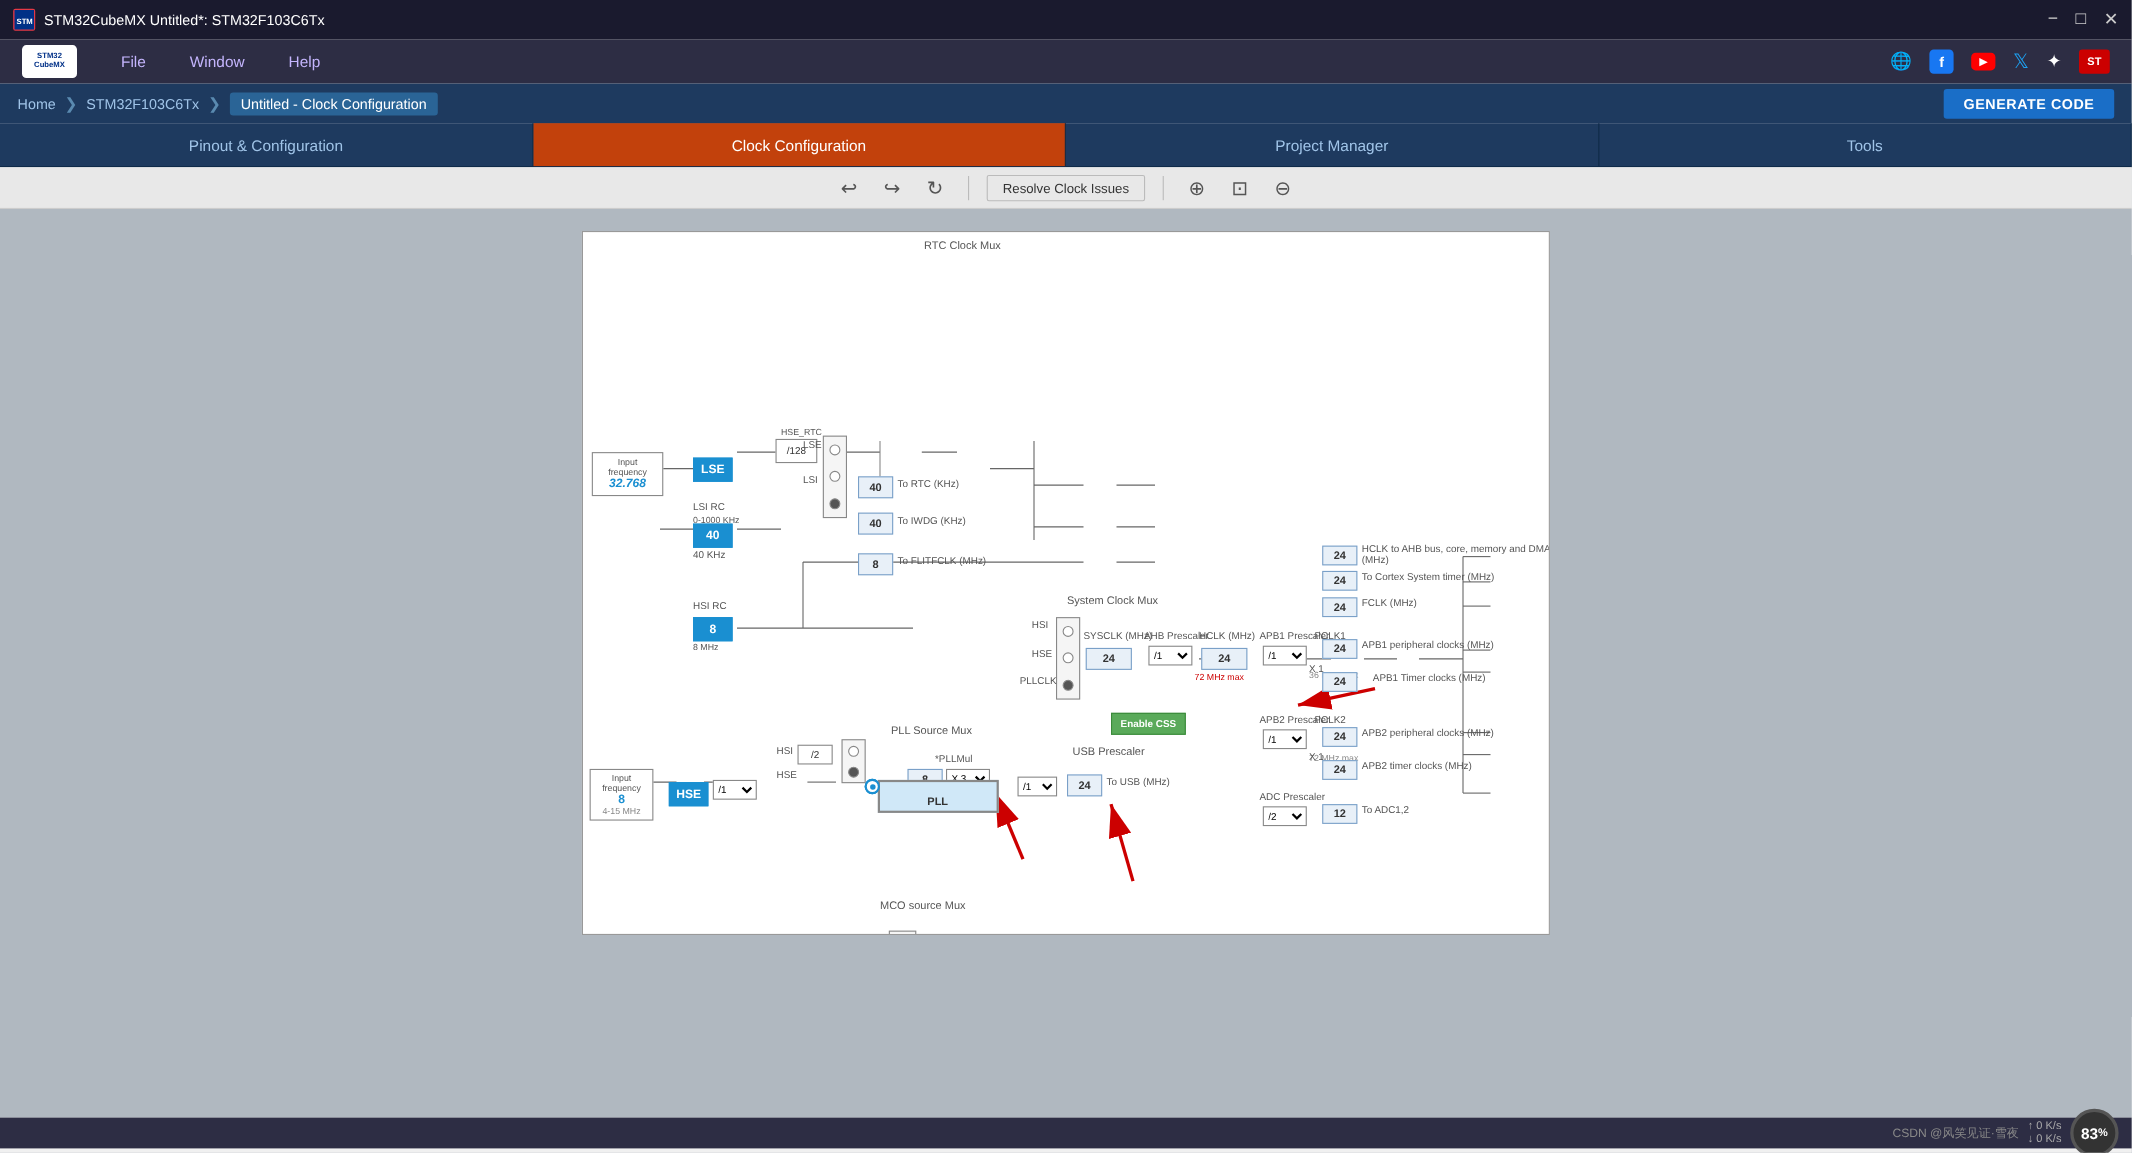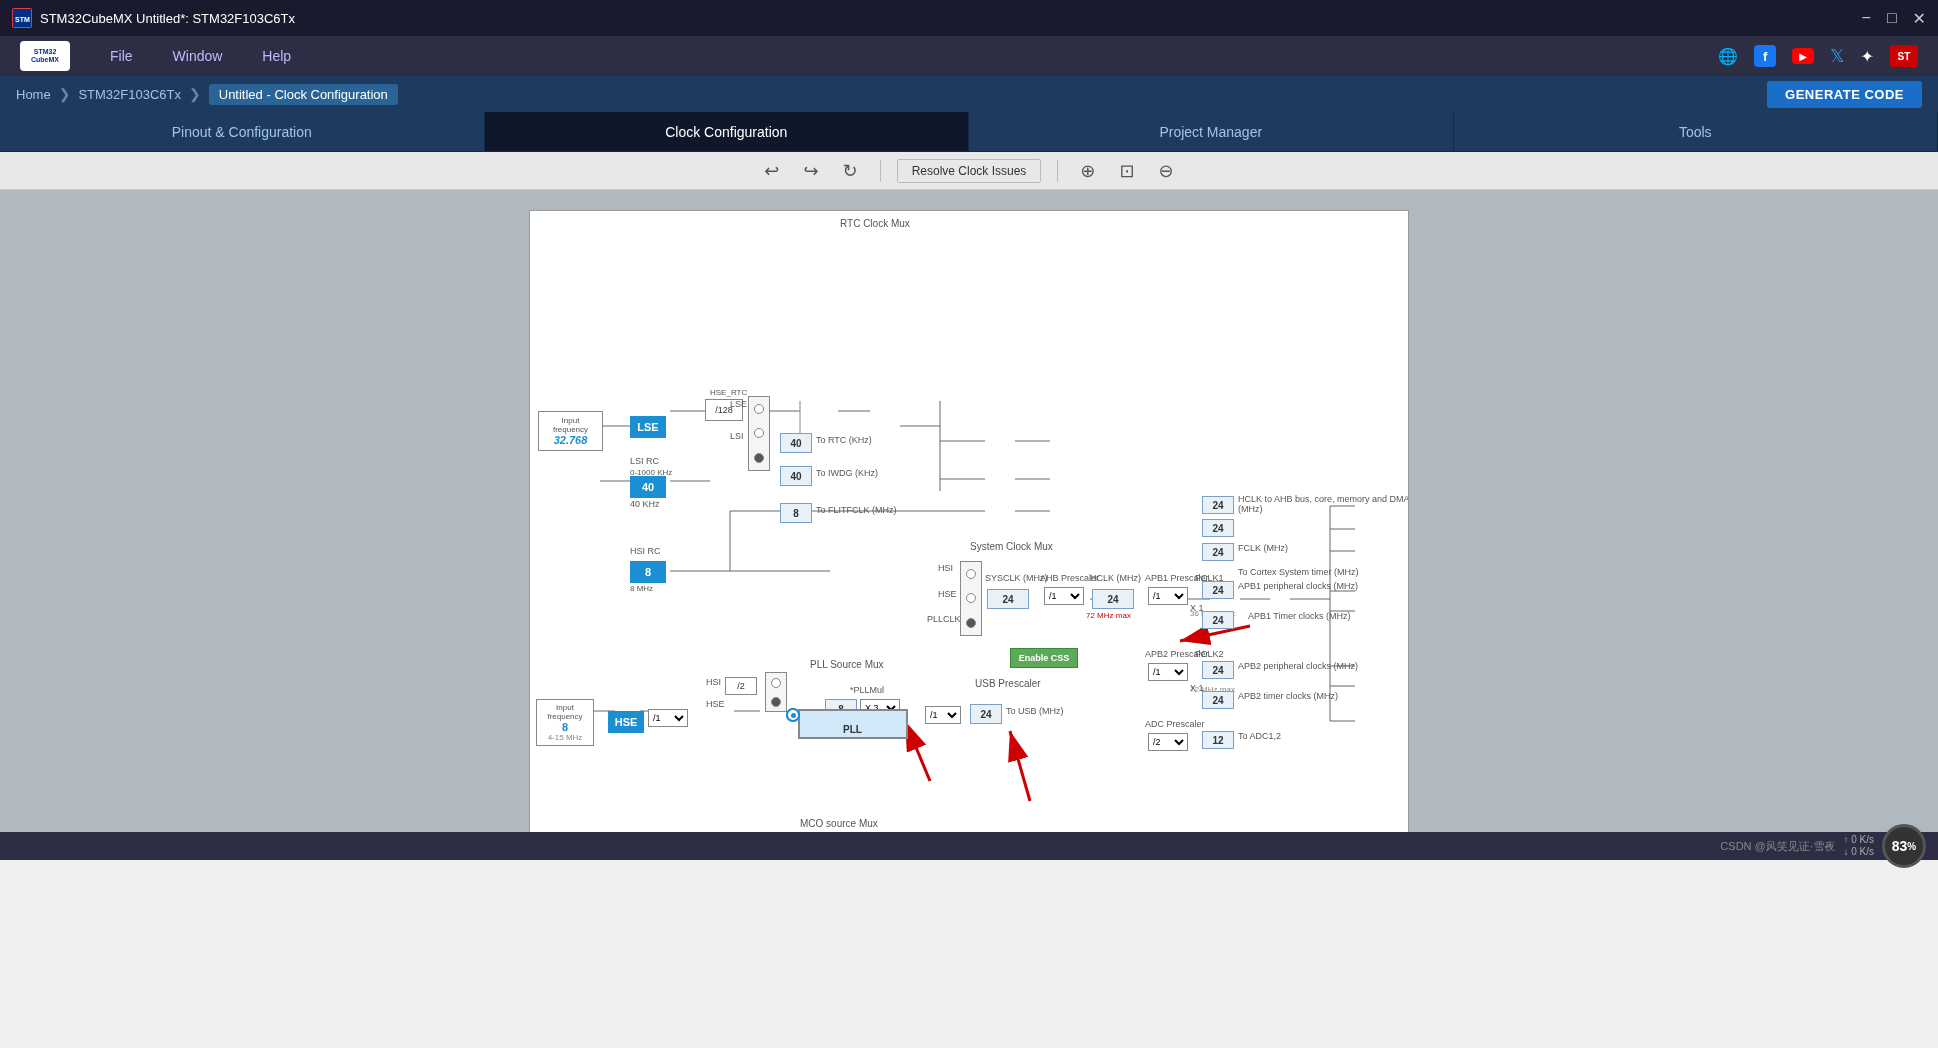--- a/index.html
+++ b/index.html
@@ -71,21 +71,21 @@
       flex: 1;
       display: flex;
       align-items: center;
       justify-content: center;
       color: #a0c4e8;
       font-size: 14px;
       cursor: pointer;
       border-right: 1px solid #0d2a47;
     }
     .tab.active {
-      background: #0f172a;
+      background: #c2410c;
       color: white;
       font-weight: 500;
     }
 
     
     .toolbar {
       background: #e8e8e8;
       height: 38px;
       display: flex;
       align-items: center;
@@ -236,21 +236,21 @@
     .arrow-overlay {
       position: absolute;
       top: 0; left: 0;
       width: 100%; height: 100%;
       pointer-events: none;
     }
   </style>
 </head>
 <body>
 
-<div class="content-wrapper" style="height:860px; display:flex; flex-direction:column;">
+<div class="content-wrapper" style="height:1044px; display:flex; flex-direction:column;">
 
   <div class="title-bar">
     <div class="title-bar-left">
       <div class="title-bar-icon">
         <svg width="18" height="18" viewBox="0 0 18 18">
             <rect width="18" height="18" fill="#003087"></rect>
             <text x="2" y="13" font-size="7" fill="white" font-weight="bold">STM</text>
           </svg>
       </div>
       <span>STM32CubeMX Untitled*: STM32F103C6Tx</span>
@@ -462,21 +462,21 @@
 
       <div class="d-label" style="left:615px; top:508px; font-size:9px;">ADC Prescaler</div>
       <select class="d-select" style="left:618px; top:522px; width:40px;">
         <option>/2</option><option>/4</option><option>/6</option><option>/8</option>
       </select>
 
       <div class="d-box output" style="left:672px; top:285px; width:32px; height:18px;">24</div>
       <div class="d-label" style="left:708px; top:283px; font-size:9px; width:180px;">HCLK to AHB bus, core, memory and DMA (MHz)</div>
 
       <div class="d-box output" style="left:672px; top:308px; width:32px; height:18px;">24</div>
-      <div class="d-label" style="left:708px; top:308px; font-size:9px; width:180px;margin-top:48px;">To Cortex System timer (MHz)</div>
+      <div class="d-label" style="left:708px; top:308px; font-size:9px; width:180px;">To Cortex System timer (MHz)</div>
 
       <div class="d-box output" style="left:672px; top:332px; width:32px; height:18px;">24</div>
       <div class="d-label" style="left:708px; top:332px; font-size:9px;">FCLK (MHz)</div>
 
       <div class="d-box output" style="left:672px; top:370px; width:32px; height:18px;">24</div>
       <div class="d-label" style="left:708px; top:370px; font-size:9px;">APB1 peripheral clocks (MHz)</div>
 
       <div class="d-label" style="left:660px; top:392px; font-size:9px;">X 1</div>
 
       <div class="d-box output" style="left:672px; top:400px; width:32px; height:18px;">24</div>

